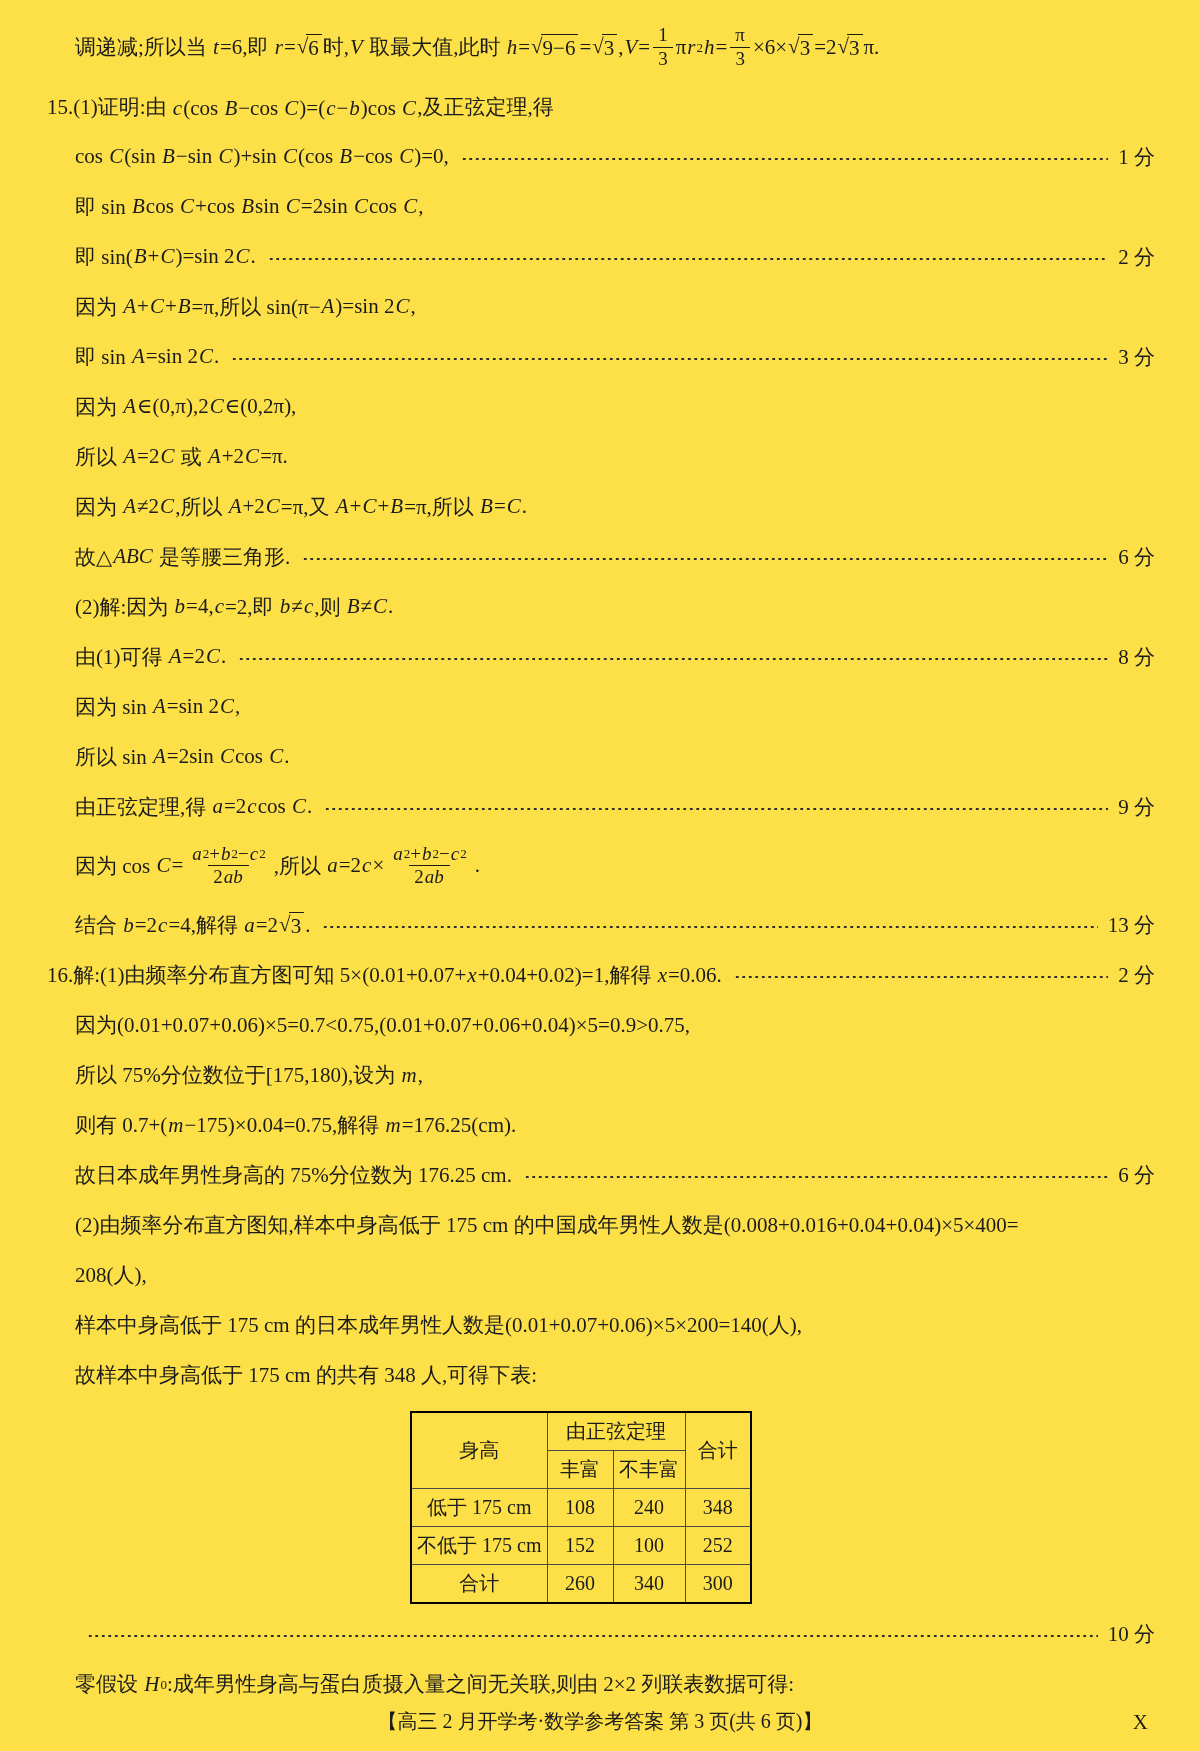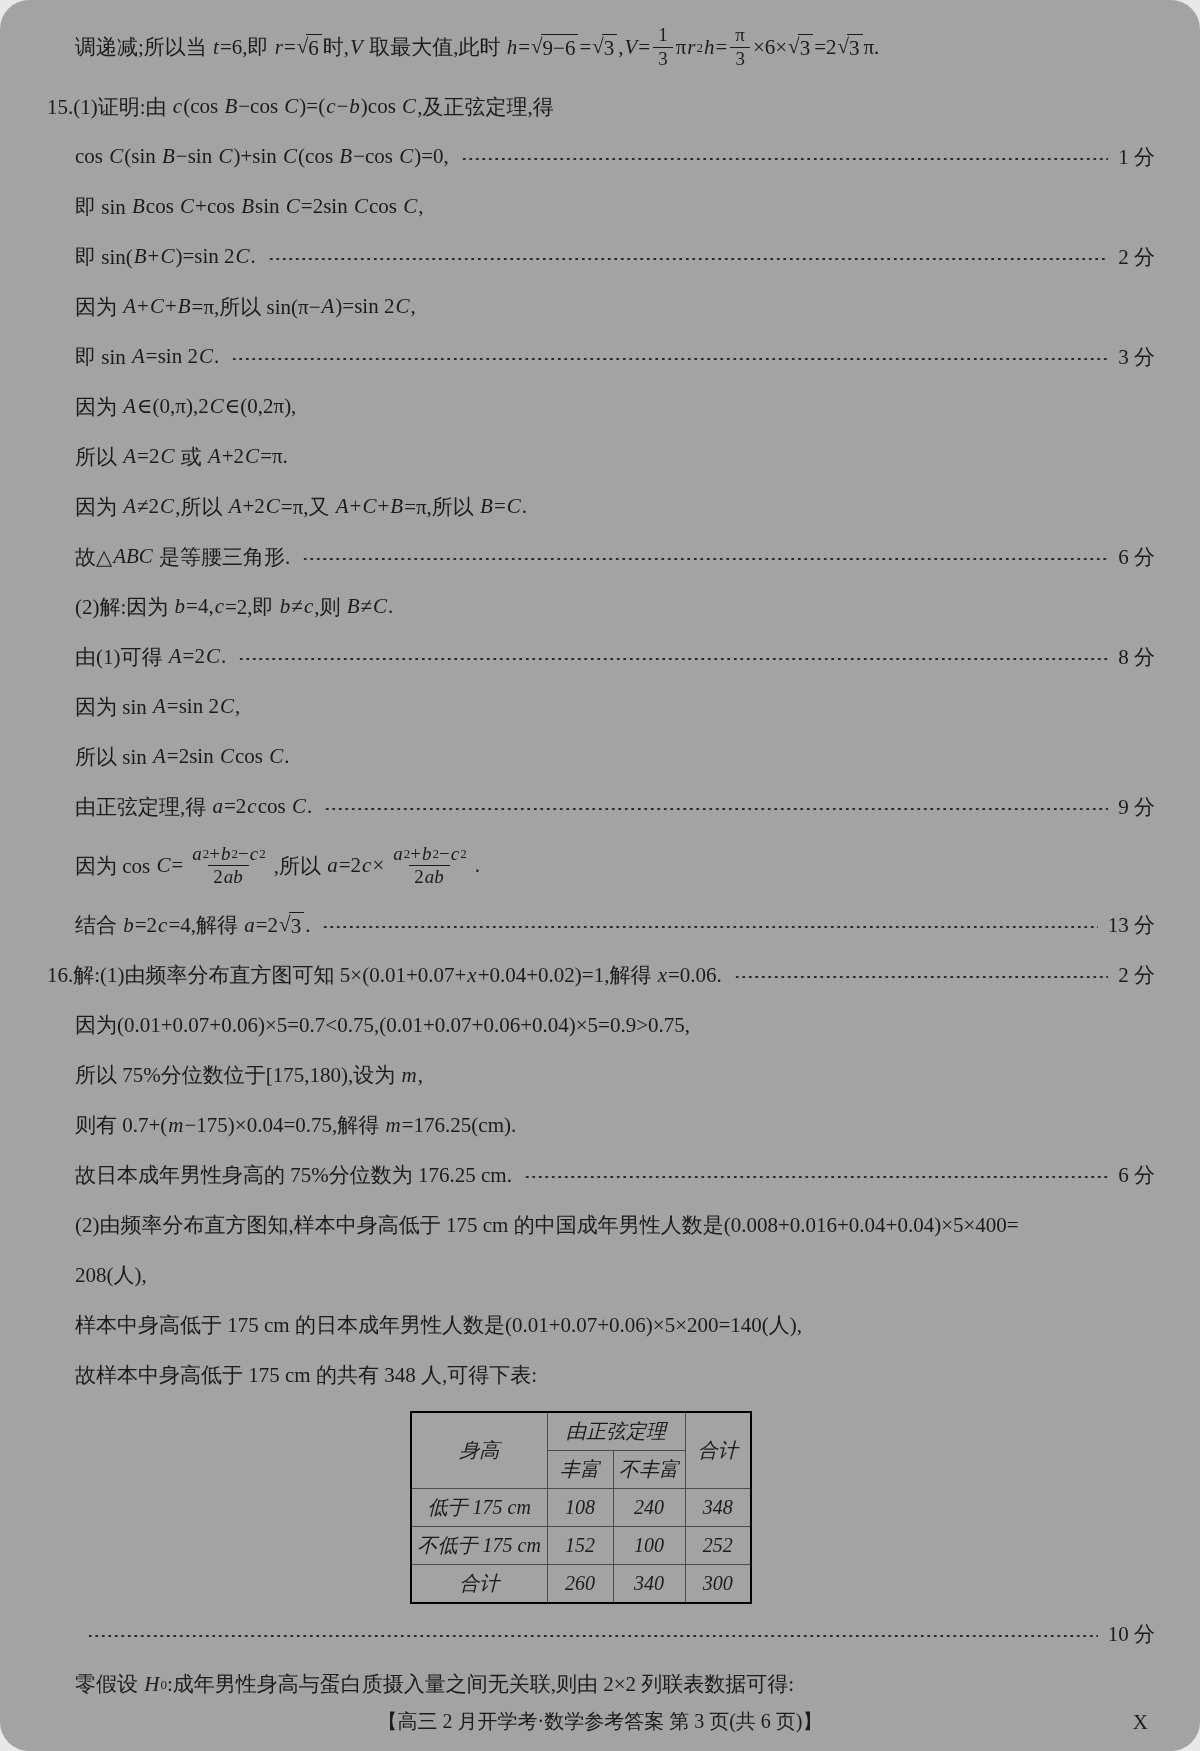--- a/index.html
+++ b/index.html
@@ -1,39 +1,38 @@
 <!DOCTYPE html>
 <html><head>
 <meta charset="utf-8">
 <style>
   html,body{margin:0;padding:0;background:#e8e8e8;}
   .page{
     position:relative;
     width:1200px;height:1751px;
     margin:0 auto;
-    background:#a3a3a3;
+    background:#fde047;
     color:#1b1b1b;
     font-family:"Liberation Serif","DejaVu Serif",serif;
     font-size:21px;
     overflow:hidden;
-    border-radius:29px;
   }
   .content{padding:0 45px 0 75px;}
   #content-top{padding-top:24px;}
   .line{
     display:flex;align-items:center;flex-wrap:nowrap;
     min-height:27px;margin-bottom:22px;
     white-space:pre;
   }
   .line span{flex:0 0 auto;}
   .t{font-style:normal;}
   .v{font-style:italic;padding:0 1px;}
   sup,sub{font-size:13px;line-height:1;}
   .item{margin-left:-28px;}
-  .gap-top{margin-top:14px;}
+  .gap-top{margin-top:14px;align-items:flex-end;}
   .leader{
     flex:1 1 auto !important;min-width:10px;height:8px;
     align-self:center;margin:4px 10px 0 12px;
     background-image:radial-gradient(circle,#2b2b2b 1.15px,rgba(0,0,0,0) 1.5px);
     background-size:6.5px 8px;background-repeat:repeat-x;background-position:0 50%;
   }
   .score{white-space:nowrap;text-align:center;}
   .frac{
     display:inline-flex;flex-direction:column;align-items:center;
     font-size:19px;line-height:1.2;margin:0 3px;vertical-align:middle;
@@ -41,21 +40,20 @@
   .fn,.fd{display:flex;justify-content:center;align-items:center;padding:0 5px;white-space:pre;}
   .fd{border-top:1.4px solid #1b1b1b;}
   .sqrt{display:inline-flex;align-items:flex-start;margin:0 1px;}
   .sgn{line-height:1.05;transform:translateY(1px);}
   .rad{border-top:1.4px solid #1b1b1b;margin-left:-2px;padding:1px 3px 0 2px;line-height:1.15;}
   .ctable{
     border-collapse:collapse;table-layout:fixed;
     margin:14px 0 16px 410px;
     font-size:20px;text-align:center;
     border:2.5px solid #000;
-    font-style:italic;
   }
   .ctable td{border:1px solid #4a4a4a;height:37px;padding:0 4px;overflow:hidden;}
   .footer{
     position:absolute;left:0;right:0;bottom:16px;
     text-align:center;font-size:20px;color:#1b1b1b;
   }
   .footer .b{font-weight:normal;}
   .xmark{position:absolute;right:52px;bottom:0;font-size:21px;}
 </style>
 </head>

